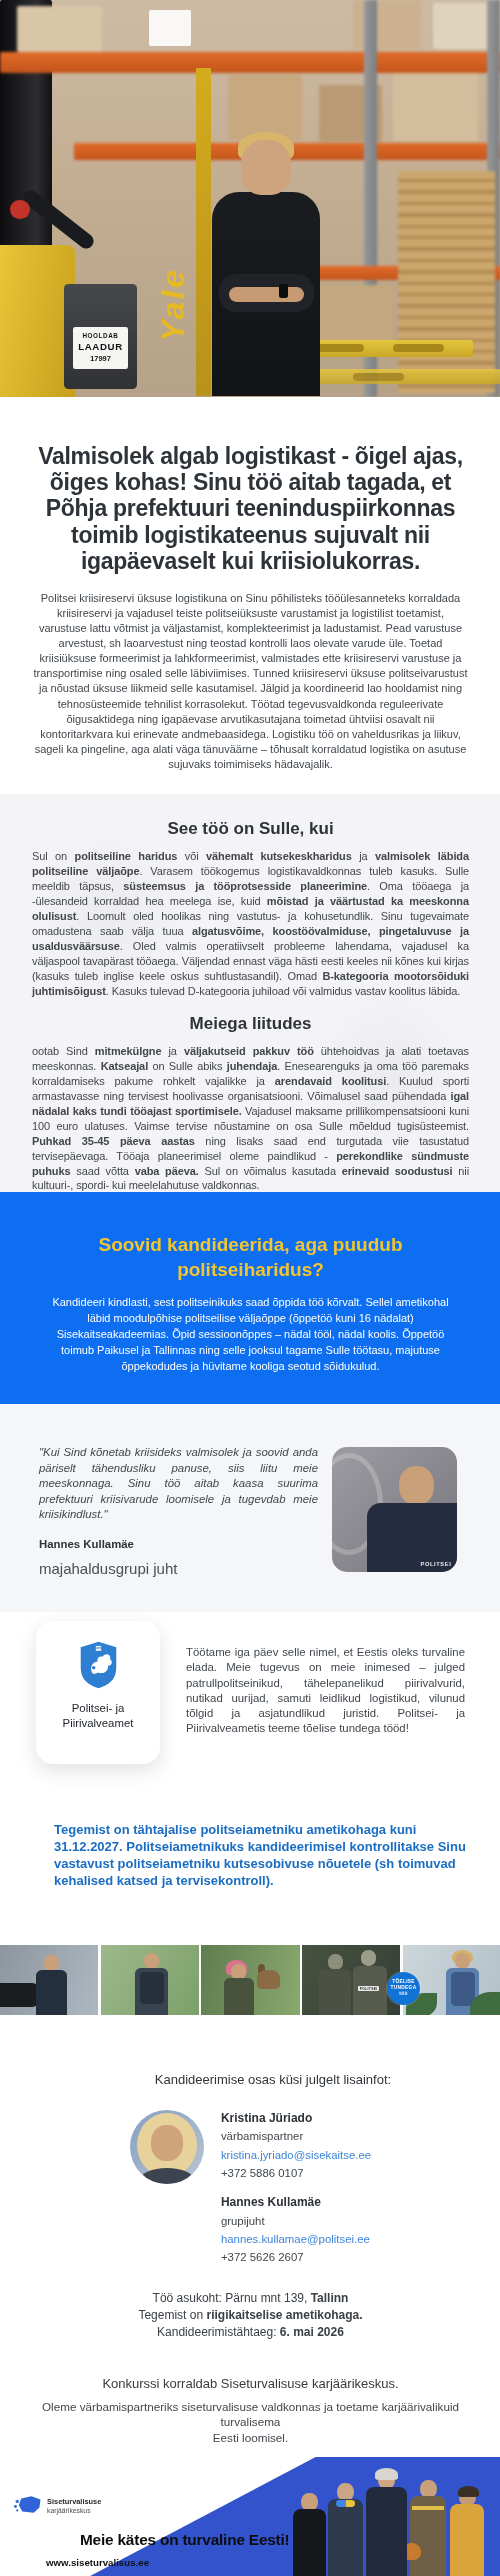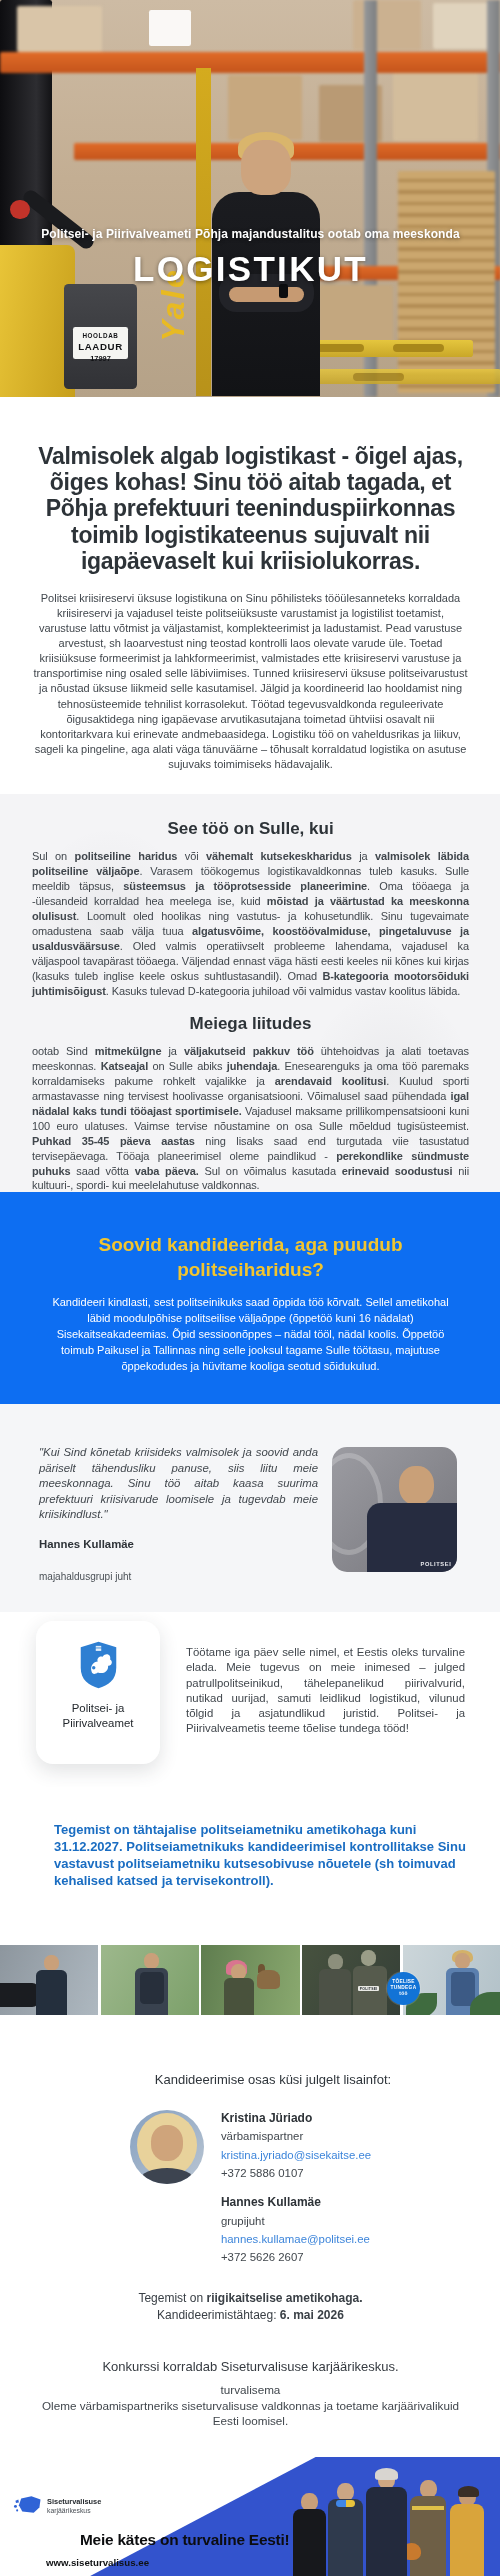--- a/index.html
+++ b/index.html
@@ -16,21 +16,21 @@
   .b3 { top: 266px; left: 245px; right: 0; height: 13.7px; }
   .post { position: absolute; width: 12.5px; background: linear-gradient(90deg,#96989a,#7c7e80); top: 0; bottom: 0; }
   .bx { position: absolute; border-radius: 2.3px; }
   .pallet { position: absolute; background: repeating-linear-gradient(180deg,#cba76e 0 8px,#b08a52 8px 11.4px); border-radius: 1.7px; }
   .forklift, .person, .hero-text { position: absolute; }
   .mast { left: 143px; top: 0; width: 52px; height: 397px; background: linear-gradient(90deg,#0d0d10,#2d2d31 70%,#121215); border-radius: 2.3px; }
   .mast-stripe { left: 196px; top: 68px; width: 15px; height: 328px; position: absolute; background: linear-gradient(#d4ab1e,#b8921a); }
   .yale-v { position: absolute; left: 155px; top: 268px; writing-mode: vertical-rl; transform: rotate(180deg); color: #e8ba22; font-weight: 700; font-style: italic; font-size: 32px; letter-spacing: 2.3px; }
   .hook-box { position: absolute; left: 149px; top: 10.2px; width: 42px; height: 36px; background: #fff; border-radius: 2.3px; opacity: .9; }
   .battery { position: absolute; left: 64px; top: 284px; width: 73px; height: 105px; background: linear-gradient(#46474b,#313236); border-radius: 4.6px; }
-  .sticker { position: absolute; left: 73px; top: 327px; width: 55px; height: 32px; background: #f5f5f2; border-radius: 2.3px; text-align: center; padding-top: 4.6px; color: #121316; }
+  .sticker { position: absolute; left: 73px; top: 327px; width: 55px; height: 42px; background: #f5f5f2; border-radius: 2.3px; text-align: center; padding-top: 4.6px; color: #121316; }
   .sticker .s1 { font-size: 6.3px; font-weight: 700; letter-spacing: 0.6px; }
   .sticker .s2 { font-size: 9.7px; font-weight: 700; letter-spacing: 0.6px; margin-top: 2.3px; }
   .sticker .s3 { font-size: 7.4px; font-weight: 700; margin-top: 2.3px; }
   .fl-body { position: absolute; left: 0; top: 245px; width: 75px; height: 152px; background: linear-gradient(100deg,#e9c538,#c79f1b); border-radius: 0 8px 0 0; }
   .fl-handle { position: absolute; left: 16px; top: 212px; width: 85px; height: 15px; background: #1a1b1e; border-radius: 7.4px; transform: rotate(38deg); }
   .fl-knob { position: absolute; left: 10.2px; top: 200px; width: 19.4px; height: 19.4px; background: #c2332a; border-radius: 50%; }
   .fork { position: absolute; height: 17px; background: linear-gradient(#e5c63e,#c9a728); border-radius: 2.8px; }
   .f1 { left: 245px; top: 340px; width: 228px; }
   .f2 { left: 268px; top: 369px; width: 233px; height: 15px; opacity: .85; }
   .fork .slot { position: absolute; top: 4px; width: 51px; height: 8px; background: #a8871a; border-radius: 4px; }
@@ -61,21 +61,21 @@
   
   .cta { height: 212px; padding: 41px 40px 0; background: #0d6ef2; }
   .cta h3 { color: #f2c52f; font-size: 19px; line-height: 1.3; }
   .cta p { margin-top: 12.5px; text-align: center; color: #fff; font-size: 11px; line-height: 1.45; }
 
   
   .quote { height: 208px; padding: 41px 39px 0; background: #f5f6f8; }
   .q-left { width: 279px; float: left; }
   .q-text { font-style: italic; font-size: 11.4px; line-height: 1.36; color: #41474d; text-align: justify; }
   .q-name { margin-top: 15px; font-weight: 700; font-size: 11.4px; color: #2e3338; }
-  .q-role { margin-top: 21px; font-size: 10px; color: #4a5056; }
+  .q-role { margin-top: 10px; font-size: 15px; color: #4a5056; }
   .q-photo { position: absolute; left: 332px; top: 43px; width: 125px; height: 125px; border-radius: 15px; overflow: hidden; background: linear-gradient(135deg,#9c9ca2,#75757b); }
   .q-swirl { position: absolute; left: -17px; top: 5.7px; width: 68px; height: 102px; border: 5.7px solid rgba(255,255,255,.22); border-radius: 50%; }
   .q-head { position: absolute; left: 67px; top: 19.4px; width: 35px; height: 39px; background: #c9a078; border-radius: 46%; }
   .q-shirt { position: absolute; left: 35px; top: 56px; width: 102px; height: 69px; background: #262c40; border-radius: 13.7px 5.7px 0 0; }
   .q-patch { position: absolute; right: 5.7px; bottom: 4.6px; color: #e9eaee; font-size: 5.7px; font-weight: 700; letter-spacing: 0.6px; }
 
   
   .ppa { height: 175px; padding: 9px 36px 0; background: #fff; }
   .ppa-card { float: left; width: 124px; height: 143px; background: #fff; border-radius: 17px; box-shadow: 0 6.8px 19.4px rgba(40,50,60,.14); text-align: center; padding-top: 19.4px; }
   .ppa-label { margin-top: 9px; font-size: 11.4px; line-height: 1.25; color: #23282d; font-weight: 400; }
@@ -207,24 +207,20 @@
 
     <div>
       <div class="p-torso"></div>
       <div class="p-hair"></div>
       <div class="p-head"></div>
       <div class="p-arms"></div>
       <div class="p-fore"></div>
       <div class="p-watch"></div>
     </div>
 
-    <div class="hero-text">
-      <div class="kicker">Politsei- ja Piirivalveameti Põhja majandustalitus ootab oma meeskonda</div>
-      <h1 class="hero-title">LOGISTIKUT</h1>
-    </div>
   </header>
 
   <section class="intro">
     <h2>Valmisolek algab logistikast - õigel ajas, õiges kohas! Sinu töö aitab tagada, et Põhja prefektuuri teeninduspiirkonnas toimib logistikateenus sujuvalt nii igapäevaselt kui kriisiolukorras.</h2>
     <p>Politsei kriisireservi üksuse logistikuna on Sinu põhilisteks tööülesanneteks korraldada kriisireservi ja vajadusel teiste politseiüksuste varustamist ja logistilist toetamist, varustuse lattu võtmist ja väljastamist, komplekteerimist ja ladustamist. Pead varustuse arvestust, sh laoarvestust ning teostad kontrolli laos olevate varude üle. Toetad kriisiüksuse formeerimist ja lahkformeerimist, valmistades ette kriisireservi varustuse ja transportimise ning osaled selle läbiviimises. Tunned kriisireservi üksuse politseivarustust ja nõustad üksuse liikmeid selle kasutamisel. Jälgid ja koordineerid lao hooldamist ning tehnosüsteemide tehnilist korrasolekut. Töötad tegevusvaldkonda reguleerivate õigusaktidega ning igapäevase arvutikasutajana toimetad ühtviisi osavalt nii kontoritarkvara kui erinevate andmebaasidega. Logistiku töö on vaheldusrikas ja liikuv, sageli ka pingeline, aga alati väga tänuväärne – tõhusalt korraldatud logistika on asutuse sujuvaks toimimiseks hädavajalik.</p>
   </section>
 
   <section class="gray">
     <h3>See töö on Sulle, kui</h3>
     <p class="just"><span>Sul on </span><b>politseiline haridus</b><span> või </span><b>vähemalt kutsekeskharidus</b><span> ja </span><b>valmisolek läbida politseiline väljaõpe</b><span>. Varasem töökogemus logistikavaldkonnas tuleb kasuks. Sulle meeldib täpsus, </span><b>süsteemsus ja tööprotsesside planeerimine</b><span>. Oma tööaega ja -ülesandeid korraldad hea meelega ise, kuid </span><b>mõistad ja väärtustad ka meeskonna olulisust</b><span>. Loomult oled hoolikas ning vastutus- ja kohusetundlik. Sinu tugevaimate omadustena saab välja tuua </span><b>algatusvõime, koostöövalmiduse, pingetaluvuse ja usaldusväärsuse</b><span>. Oled valmis operatiivselt probleeme lahendama, vajadusel ka väljaspool tavapärast tööaega. Väljendad ennast väga hästi eesti keeles nii kõnes kui kirjas (kasuks tuleb inglise keele oskus suhtlustasandil). Omad </span><b>B-kategooria mootorsõiduki juhtimisõigust</b><span>. Kasuks tulevad D-kategooria juhiload või valmidus vastav koolitus läbida.</span></p>
@@ -330,27 +326,28 @@
         </div>
         <div class="c-block">
           <div class="c-name">Hannes Kullamäe</div>
           <div class="c-role">grupijuht</div>
           <a class="c-email" href="#">hannes.kullamae@politsei.ee</a>
           <div class="c-phone">+372 5626 2607</div>
         </div>
       </div>
     </div>
     <div class="details">
+      <div><span>Töö asukoht: Pärnu mnt 139, </span><b>Tallinn</b></div>
       <div><span>Tegemist on </span><b>riigikaitselise ametikohaga.</b></div>
       <div><span>Kandideerimistähtaeg: </span><b>6. mai 2026</b></div>
     </div>
     <div class="org-h">Konkurssi korraldab Siseturvalisuse karjäärikeskus.</div>
     <div class="org-b">
+        <div>Oleme värbamispartneriks siseturvalisuse valdkonnas ja toetame karjäärivalikuid</div>
         <div>turvalisema</div>
-        <div>Oleme värbamispartneriks siseturvalisuse valdkonnas ja toetame karjäärivalikuid</div>
         <div>Eesti loomisel.</div>
       </div>
   </section>
 
   <footer class="footer">
     <div class="blue-wedge"></div>
     <div class="f-logo">
       <svg width="30" height="20.5" viewBox="0 0 52 36">
         <polygon points="14,6 32,2 48,8 46,22 36,31 16,29 10,18" fill="#2f63d6"></polygon>
         <circle cx="4" cy="20" r="2.6" fill="#2f63d6"></circle>

